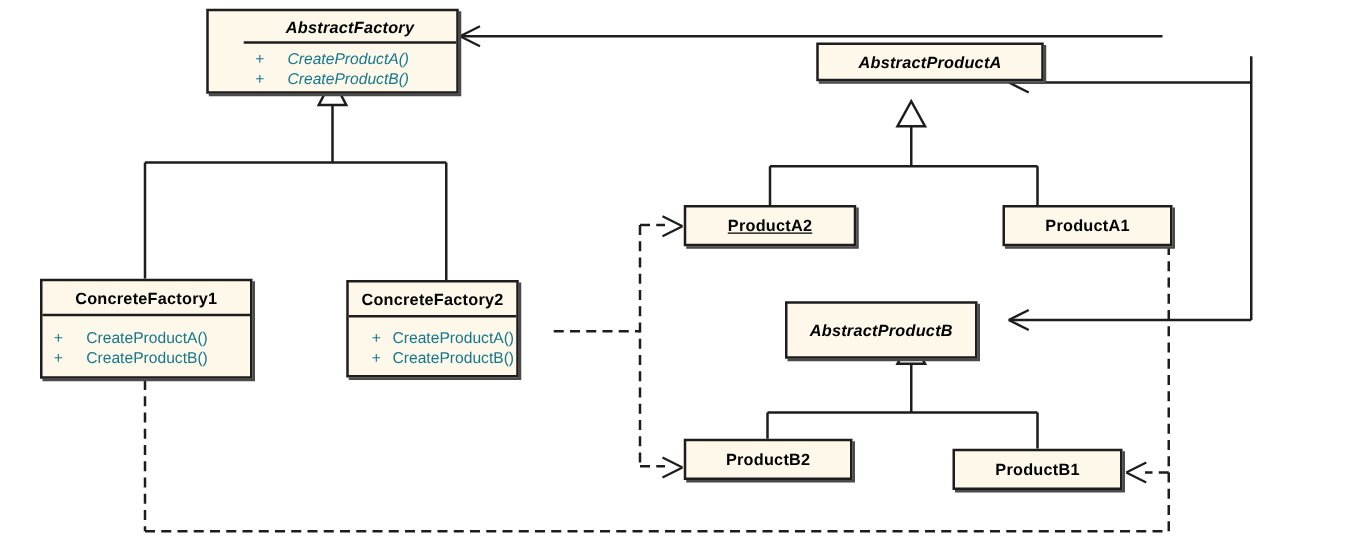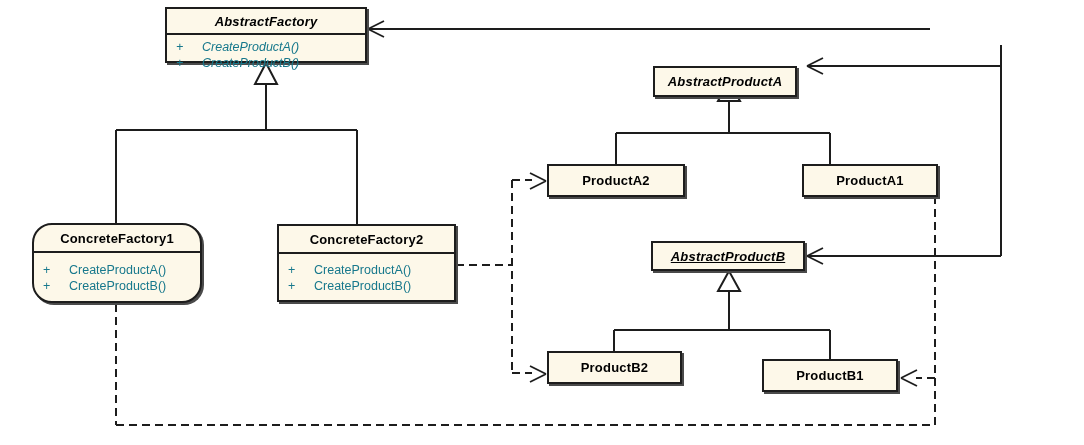--- a/index.html
+++ b/index.html
@@ -116,76 +116,76 @@
       <path class="dashed" d="M935,425 V184"></path>
       <path class="dashed" d="M935,184 H916"></path>
       <path class="dashed" d="M935,378 H916"></path>
       <g>
         <path class="head" d="M900,184 L916,176 M900,184 L916,192"></path>
         <path class="head" d="M901,378 L917,370 M901,378 L917,386"></path>
       </g>
     </g>
   </svg>
 
-  <div class="uml-class abstract" style="left:165px;top:7px;width:202px;height:56px;">
+  <div class="uml-class abstract" style="left:165px;top:7px;width:202px;height:68px;padding-left:28px;">
     <div class="uml-title" style="height:24px;">AbstractFactory</div>
     <div class="uml-methods">
       <div class="uml-method">
         <span class="vis">+</span>
         <span>CreateProductA()</span>
       </div>
       <div class="uml-method">
         <span class="vis">+</span>
         <span>CreateProductB()</span>
       </div>
     </div>
   </div>
 
 
-  <div class="uml-class simple abstract" style="left:653px;top:66px;width:144px;height:31px;">
+  <div class="uml-class simple abstract" style="left:653px;top:34px;width:182px;height:31px;">
     <div class="uml-title">AbstractProductA</div>
   </div>
 
-  <div class="uml-class simple" style="left:547px;top:164px;width:138px;height:33px;">
+  <div class="uml-class simple" style="left:547px;top:164px;width:138px;height:33px;text-decoration:underline;">
     <div class="uml-title">ProductA2</div>
   </div>
 
   <div class="uml-class simple" style="left:762px;top:164px;width:136px;height:33px;margin-left:40px;">
     <div class="uml-title">ProductA1</div>
   </div>
 
-  <div class="uml-class" style="left:32px;top:223px;width:170px;height:80px;border-radius:20px;">
+  <div class="uml-class" style="left:32px;top:223px;width:170px;height:80px;">
     <div class="uml-title" style="height:26px;">ConcreteFactory1</div>
     <div class="uml-methods">
       <div class="uml-method">
         <span class="vis">+</span>
         <span>CreateProductA()</span>
       </div>
       <div class="uml-method">
         <span class="vis">+</span>
         <span>CreateProductB()</span>
       </div>
     </div>
   </div>
 
-  <div class="uml-class" style="left:277px;top:224px;width:179px;height:78px;">
+  <div class="uml-class" style="left:277px;top:224px;width:138px;height:78px;text-align:center;">
     <div class="uml-title" style="height:26px;">ConcreteFactory2</div>
     <div class="uml-methods">
       <div class="uml-method">
         <span class="vis">+</span>
         <span>CreateProductA()</span>
       </div>
       <div class="uml-method">
         <span class="vis">+</span>
         <span>CreateProductB()</span>
       </div>
     </div>
   </div>
 
-  <div class="uml-class simple abstract" style="left:651px;top:241px;width:154px;height:30px;text-decoration:underline;">
+  <div class="uml-class simple abstract" style="left:628px;top:241px;width:154px;height:46px;">
     <div class="uml-title">AbstractProductB</div>
   </div>
 
   <div class="uml-class simple" style="left:547px;top:351px;width:135px;height:33px;">
     <div class="uml-title">ProductB2</div>
   </div>
 
   <div class="uml-class simple" style="left:762px;top:359px;width:136px;height:33px;text-align:right;">
     <div class="uml-title">ProductB1</div>
   </div>

